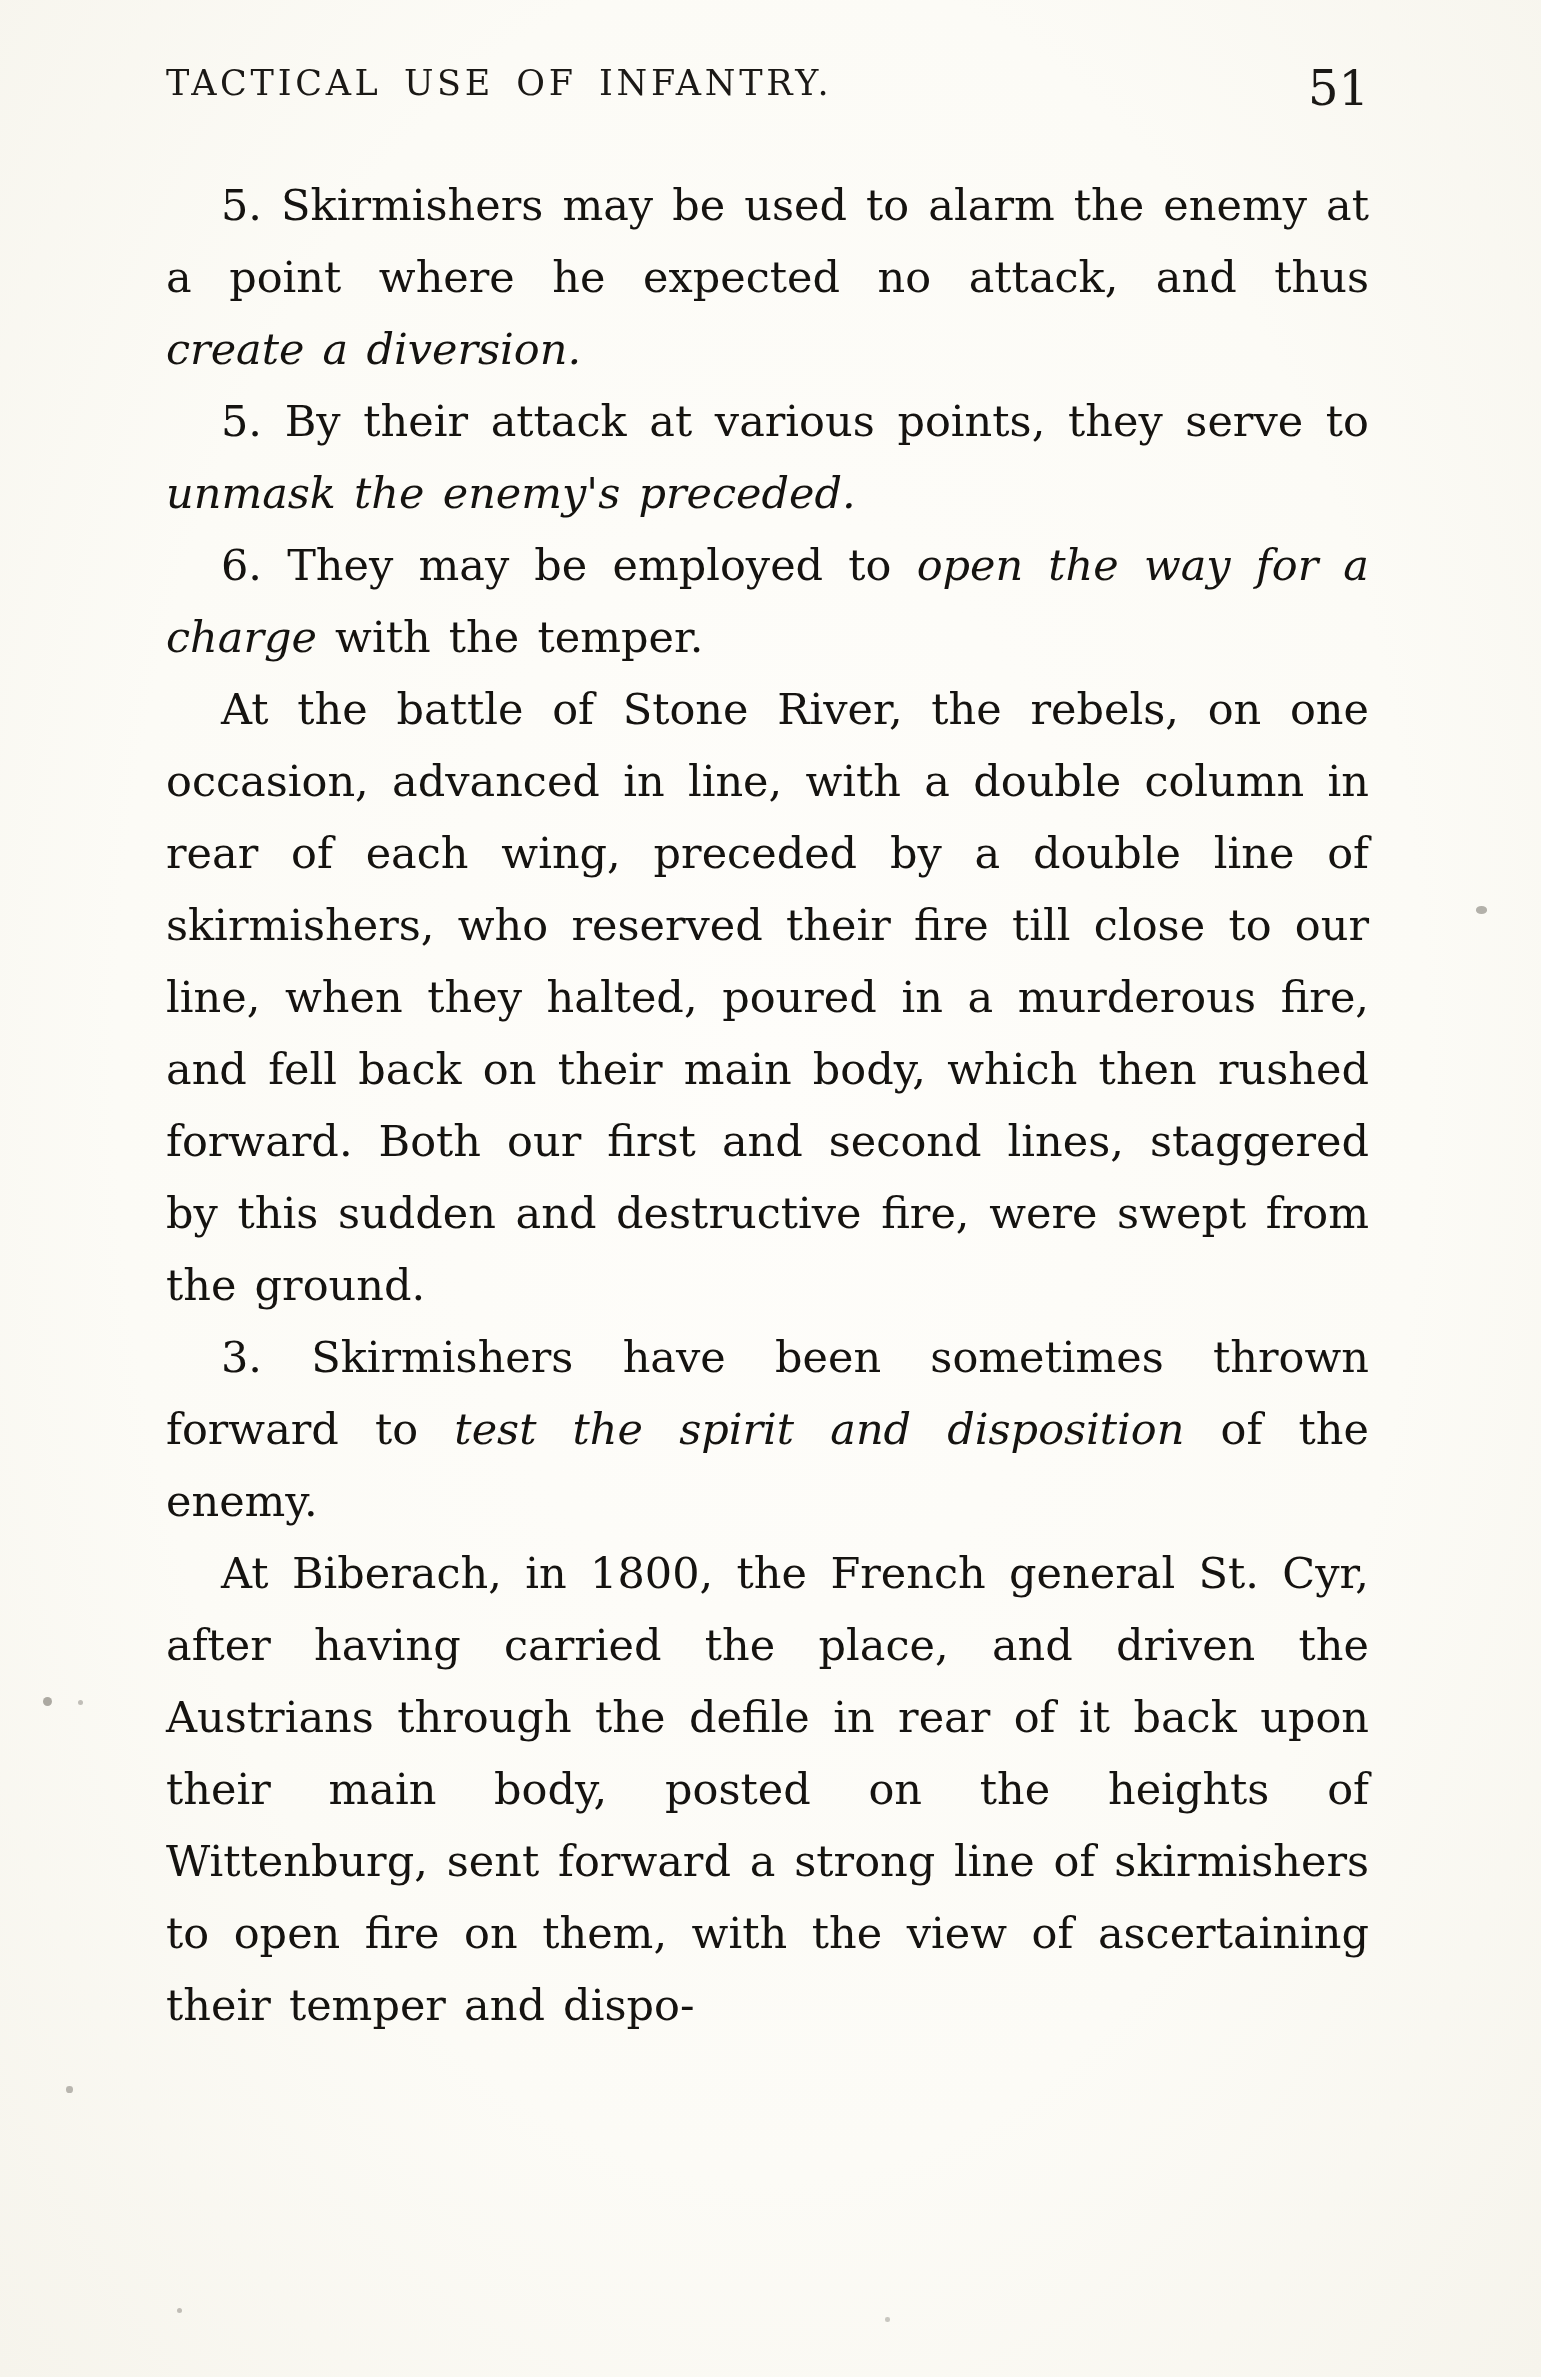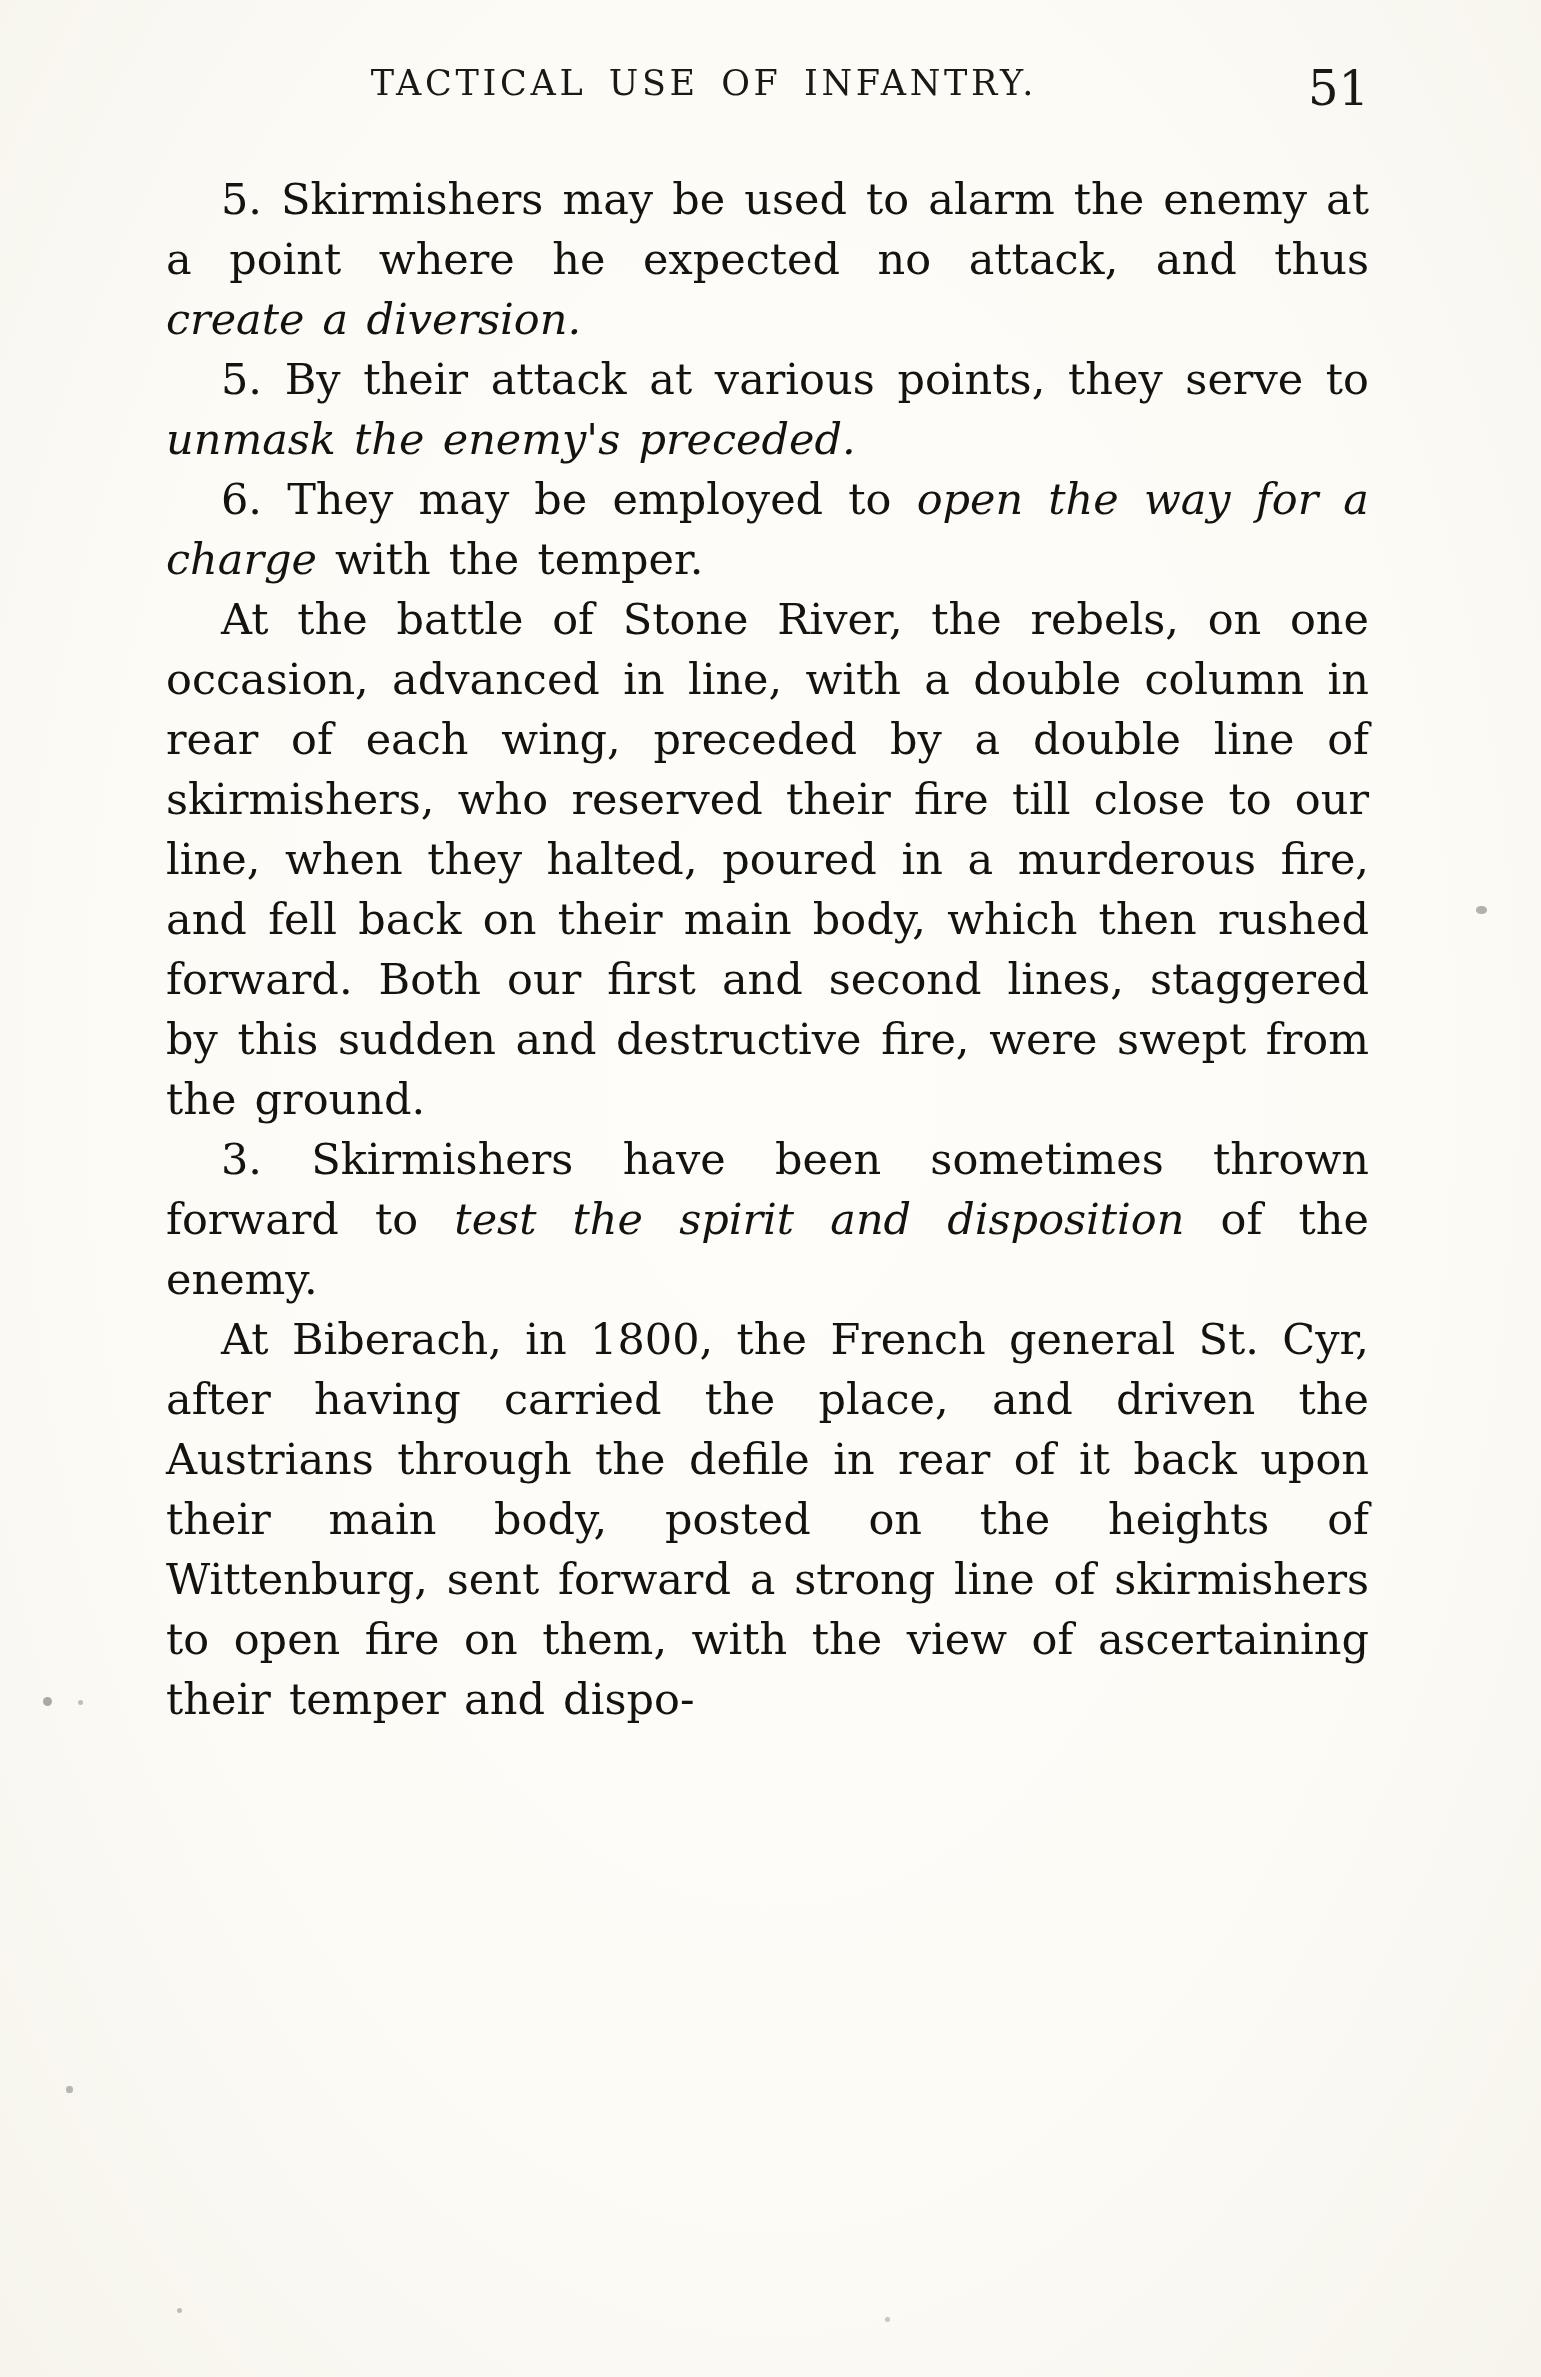--- a/index.html
+++ b/index.html
@@ -26,40 +26,40 @@
   }
   .header {
     position: relative;
     height: 52px;
     margin-bottom: 54px;
   }
   .header-title {
     position: absolute;
     left: 0;
     right: 127px;
-    text-align: center;
+    text-align: left;
     font-size: 35px;
     letter-spacing: 3.7px;
     word-spacing: 7.5px;
     color: #1b1916;
   }
   .page-number {
     position: absolute;
     right: 0;
     top: -3px;
     font-size: 48px;
     color: #1b1916;
   }
   .body-text {
     text-align: justify;
   }
   .para {
     margin: 0;
     font-size: 43px;
-    line-height: 60px;
+    line-height: 72px;
     text-indent: 55px;
     word-spacing: 4.5px;
     color: #151310;
   }
   .it {
     font-style: italic;
   }
   .artifact {
     position: absolute;
     background: #6b675f;

